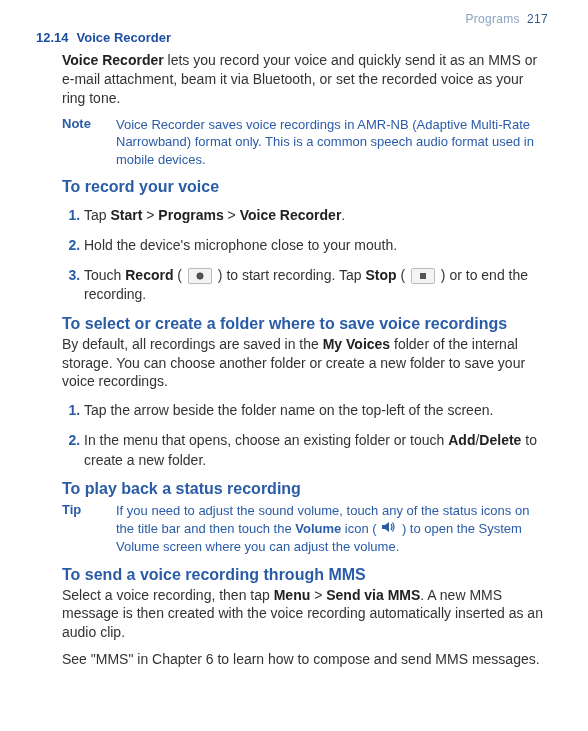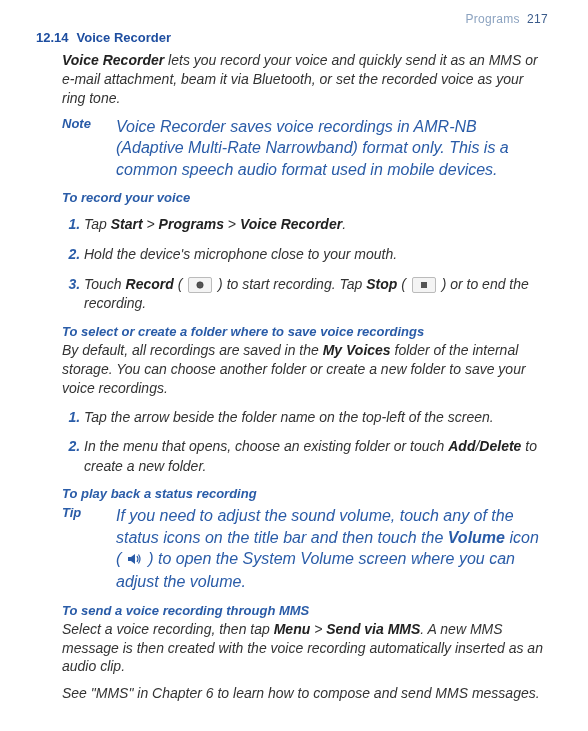--- a/index.html
+++ b/index.html
@@ -32,47 +32,46 @@
     color: #1e4ea0;
     font-size: 13px;
     font-weight: 700;
     margin: 4px 0 6px 0;
   }
   h1.section-title .num {
     margin-right: 8px;
   }
   .body-block {
     margin-left: 26px;
-    font-style: italic;
   }
   .para {
     margin: 0 0 8px 0;
     line-height: 1.35;
   }
   .note-row, .tip-row {
     display: flex;
     margin: 4px 0 10px 0;
   }
   .note-label, .tip-label {
     color: #2a5ca8;
     font-weight: 700;
     font-size: 13px;
     width: 54px;
     flex: 0 0 54px;
   }
   .note-text, .tip-text {
     color: #2a5ca8;
-    font-size: 16px;
+    font-size: 13px;
     line-height: 1.35;
     flex: 1;
   }
   .sub-heading {
     color: #2a5ca8;
     font-weight: 700;
-    font-size: 13px;
+    font-size: 16px;
     margin: 8px 0 2px 0;
   }
   ol.steps {
     margin: 2px 0 10px 0;
     padding-left: 22px;
   }
   ol.steps > li {
     margin: 10px 0;
     line-height: 1.4;
   }

